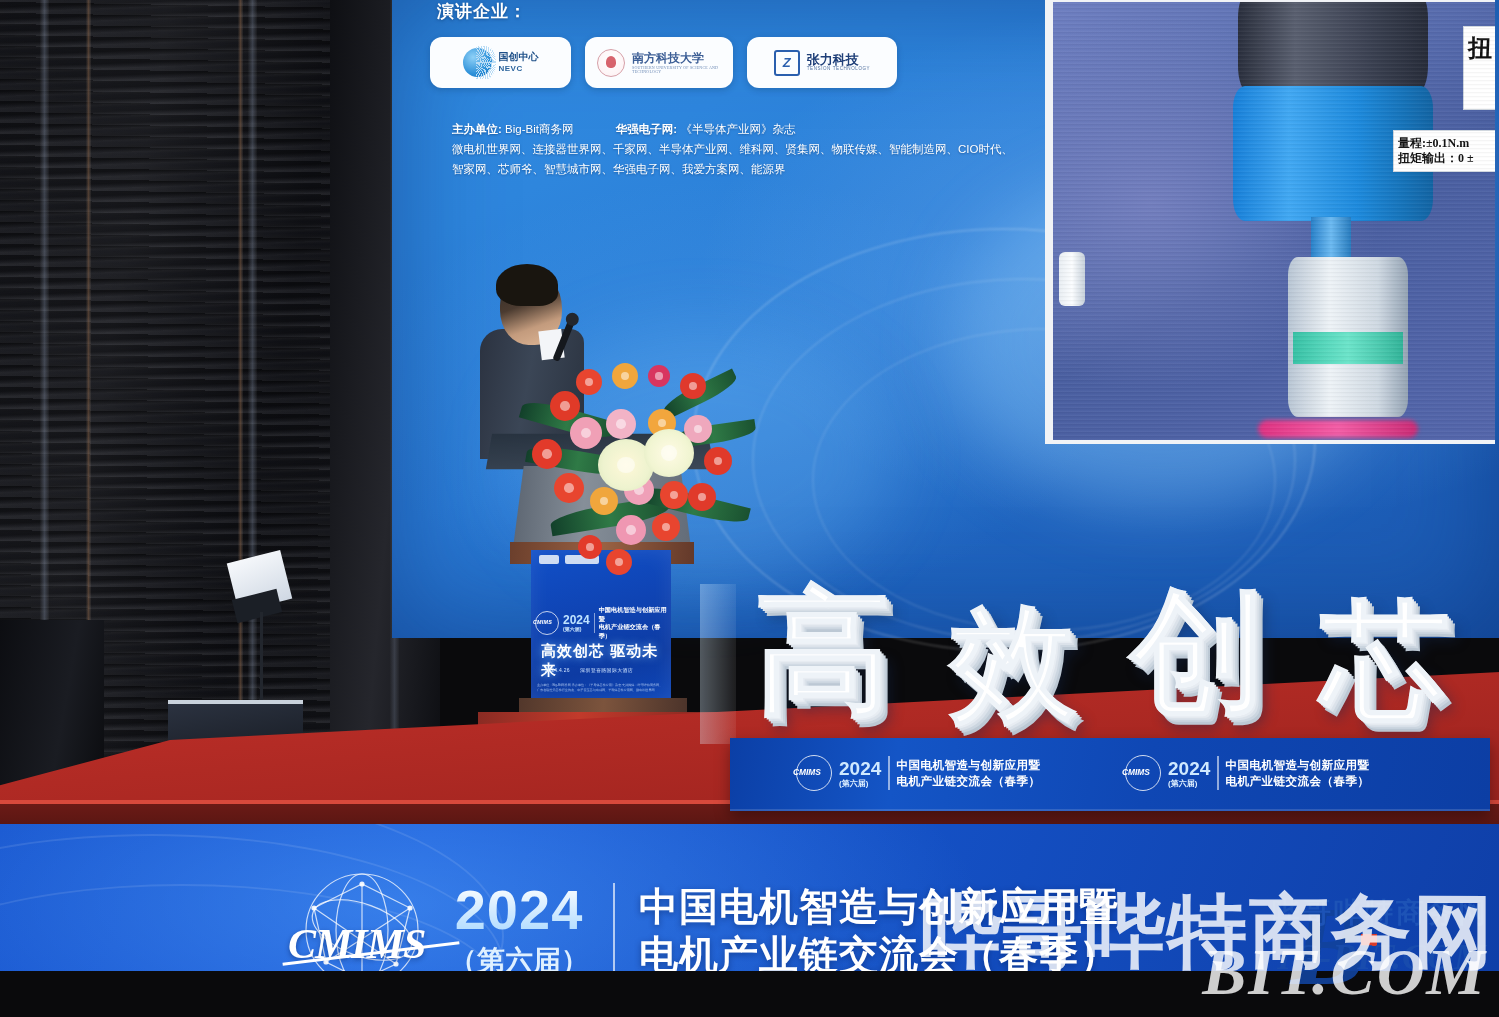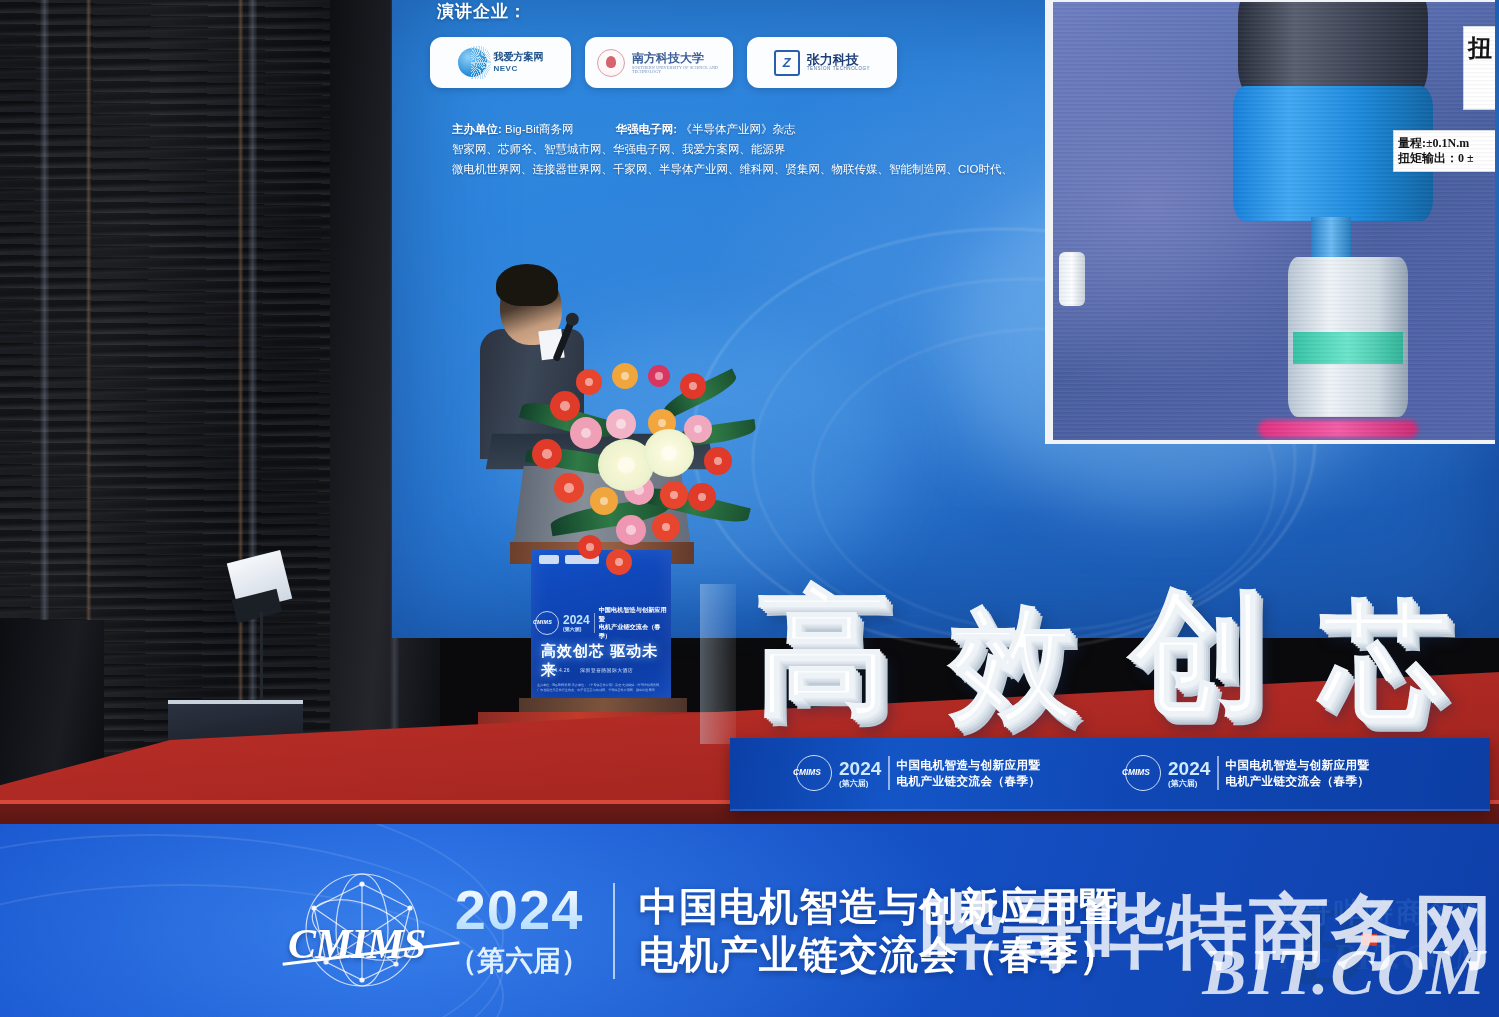--- a/index.html
+++ b/index.html
@@ -155,21 +155,21 @@
 
   
   .red-carpet{position:absolute;left:-10px;top:672px;width:1520px;height:200px;
     background:linear-gradient(175deg,#c2302a 0%,#b02a24 35%,#931f1b 100%);
     clip-path:polygon(0 58%, 180px 34%, 1510px 0%, 1510px 100%, 0 100%);}
   .stage-front{position:absolute;left:-10px;top:804px;width:1520px;height:60px;
     background:linear-gradient(180deg,#6b1a16,#3d100d);}
   .stage-edge{position:absolute;left:-10px;top:800px;width:1520px;height:8px;background:#d8493c;}
 
   
-  .banner{position:absolute;left:0;top:824px;width:1499px;height:193px;
+  .banner{position:absolute;left:0;top:824px;width:1499px;height:147px;
     background:
       radial-gradient(ellipse 820px 300px at 26% 55%, rgba(90,170,255,.45), rgba(0,0,0,0) 72%),
       linear-gradient(110deg,#1552cd 0%,#1a5ad8 28%,#1450c4 60%,#0f3fa8 100%);
     overflow:hidden;}
   .ban-wave{position:absolute;border-radius:50%;border:2px solid rgba(255,255,255,.10);}
   .ban-brand{position:absolute;left:300px;top:44px;display:flex;align-items:center;gap:24px;}
   .bb-globe{width:125px;height:125px;border-radius:50%;position:relative;flex:none;}
   .bb-globe svg{position:absolute;left:0;top:0;}
   .bb-cmims{position:absolute;left:-12px;top:52px;font-size:42px;color:#fff;font-weight:bold;font-style:italic;letter-spacing:-1px;
     font-family:"Liberation Serif",serif;text-shadow:0 2px 5px rgba(0,20,70,.4);}
@@ -224,21 +224,21 @@
     <div class="led-swoosh" style="left:420px;top:330px;width:460px;height:300px;border-color:rgba(255,255,255,.10);"></div>
 
     <div class="screen-content">
       <div class="speak-title">演讲企业：</div>
 
       <div class="logo-row">
 
         <div class="logo-chip lg1">
           <div class="nevc-mark"></div>
           <div class="nevc-txt">
-            <div>我爱方案网</div>
+            <div>国创中心</div>
             <small>NEVC</small>
           </div>
         </div>
 
         <div class="logo-chip lg2">
           <div class="sustech-mark"></div>
           <div class="sustech-txt">
             <span>南方科技大学</span>
             <small>SOUTHERN UNIVERSITY OF SCIENCE AND TECHNOLOGY</small>
           </div>
@@ -258,22 +258,22 @@
   </div>
 
   <div class="org-block">
     <div class="org-line1">
       <b>主办单位:</b>
       <span>Big-Bit商务网</span>
       <span class="sep"></span>
       <b>华强电子网:</b>
       <span>《半导体产业网》杂志</span>
     </div>
+    <div>微电机世界网、连接器世界网、千家网、半导体产业网、维科网、贤集网、物联传媒、智能制造网、CIO时代、</div>
     <div>智家网、芯师爷、智慧城市网、华强电子网、我爱方案网、能源界</div>
-    <div>微电机世界网、连接器世界网、千家网、半导体产业网、维科网、贤集网、物联传媒、智能制造网、CIO时代、</div>
   </div>
 
   <div class="inset">
     <div class="inset-img">
       <div class="cyl-top"></div>
       <div class="cyl-blue"></div>
       <div class="cyl-neck"></div>
       <div class="cyl-white"></div>
       <div class="cyl-green"></div>
       <div class="pinkstrip"></div>

